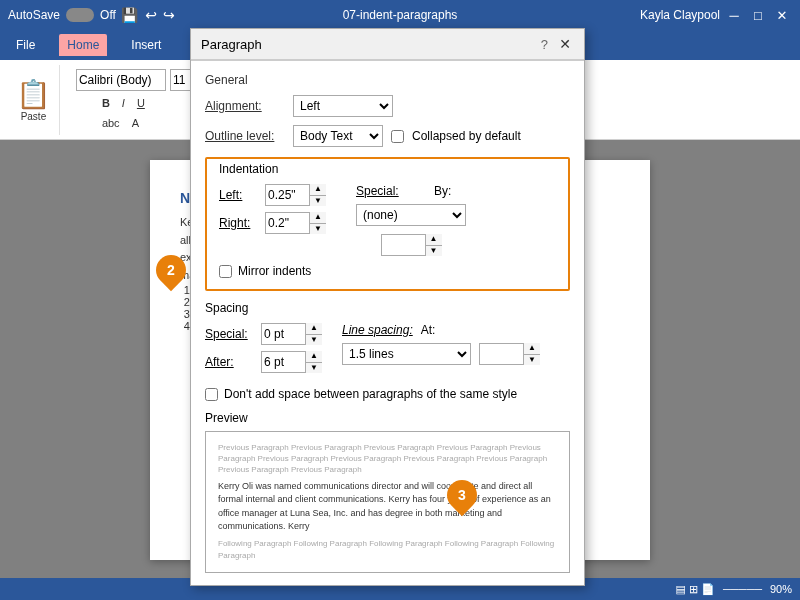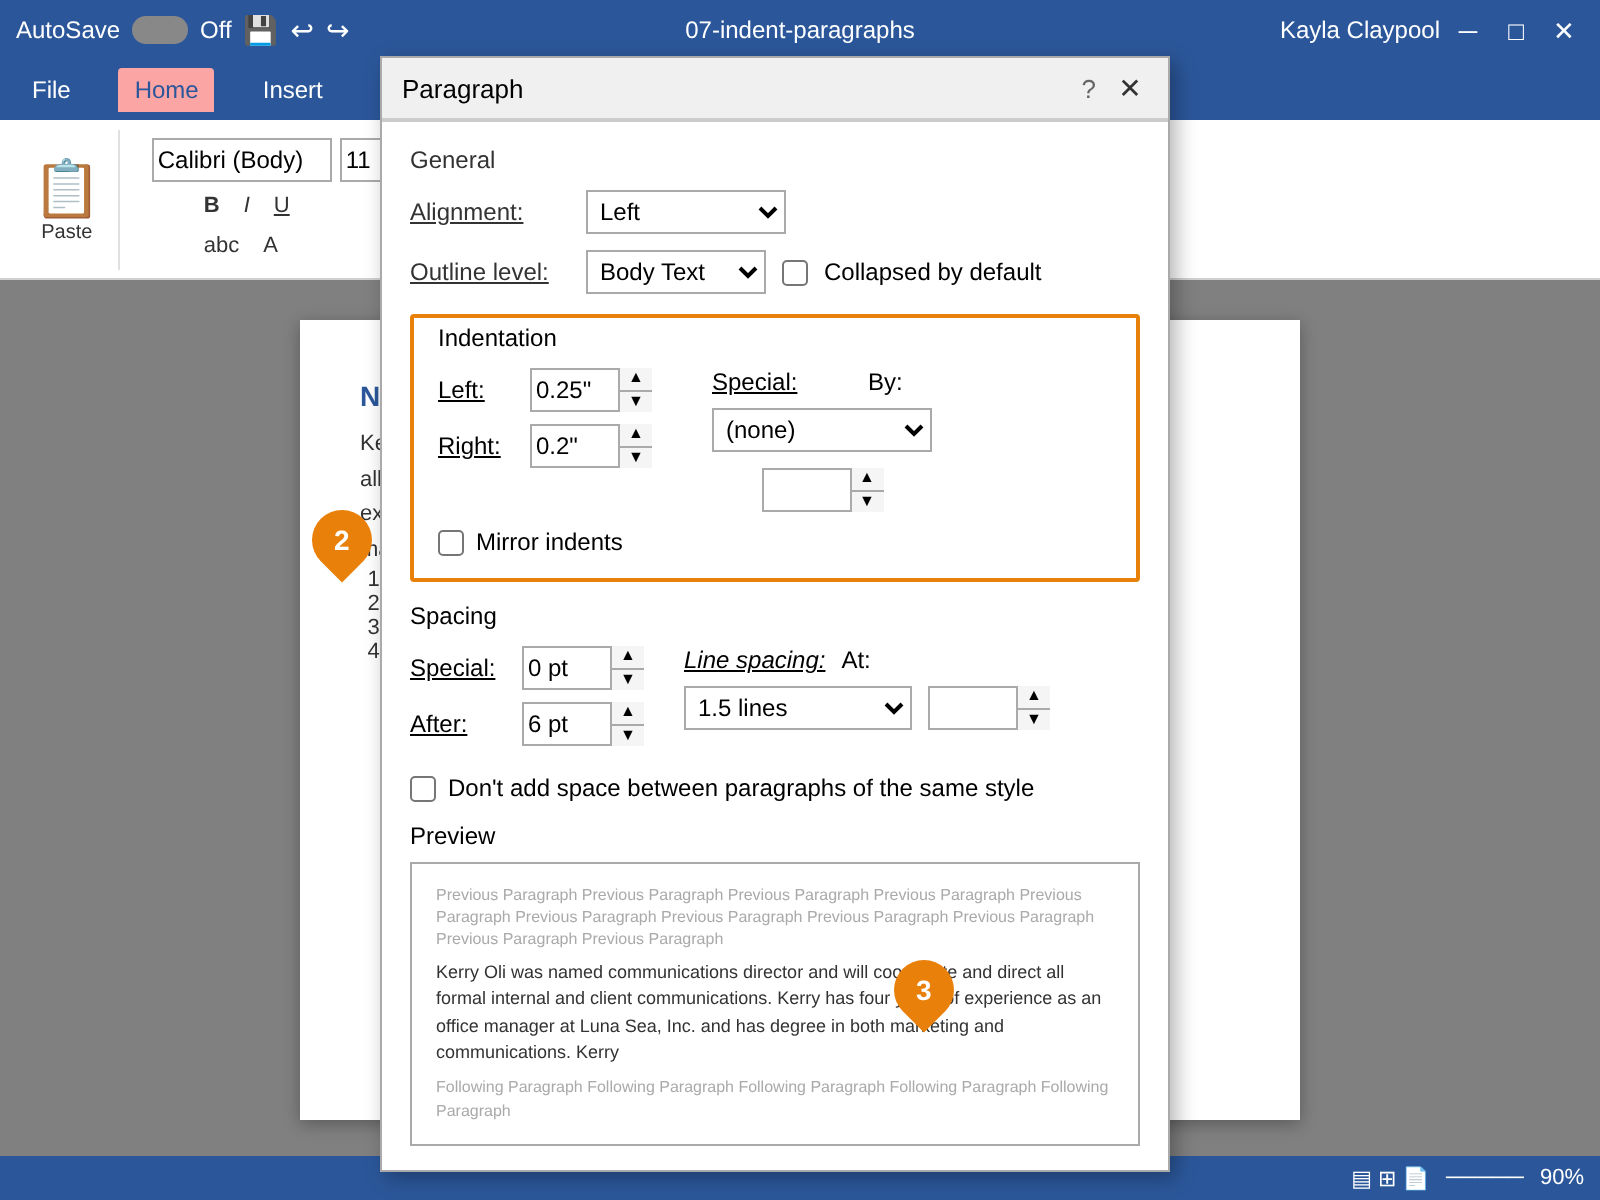--- a/index.html
+++ b/index.html
@@ -285,21 +285,21 @@
 
     .special-label { font-size: 12px; text-decoration: underline; width: 70px; }
     .by-label { font-size: 12px; width: 20px; }
 
     .special-select { width: 110px; }
 
     
     .spacing-section { margin-bottom: 10px; }
     .spacing-title { font-size: 12px; font-weight: normal; margin-bottom: 8px; }
 
-    .linespacing-select { width: 114px; }
+    .linespacing-select { width: 129px; }
 
     
     .preview-section {}
     .preview-title { font-size: 12px; margin-bottom: 6px; }
     .preview-box {
       border: 1px solid #aaa;
       padding: 10px 12px;
       background: white;
       min-height: 90px;
       font-size: 9px;

